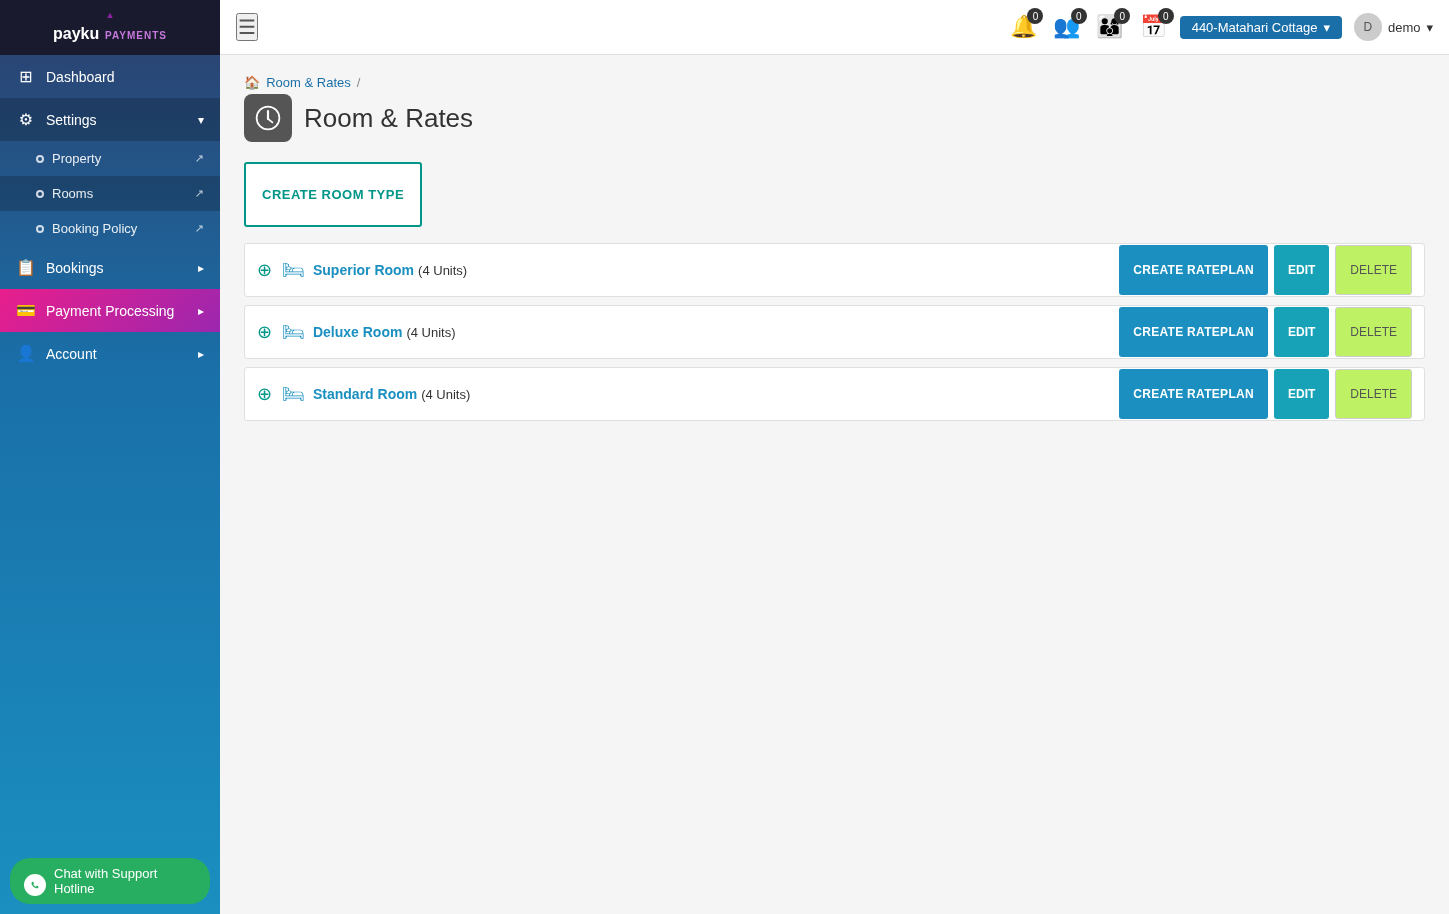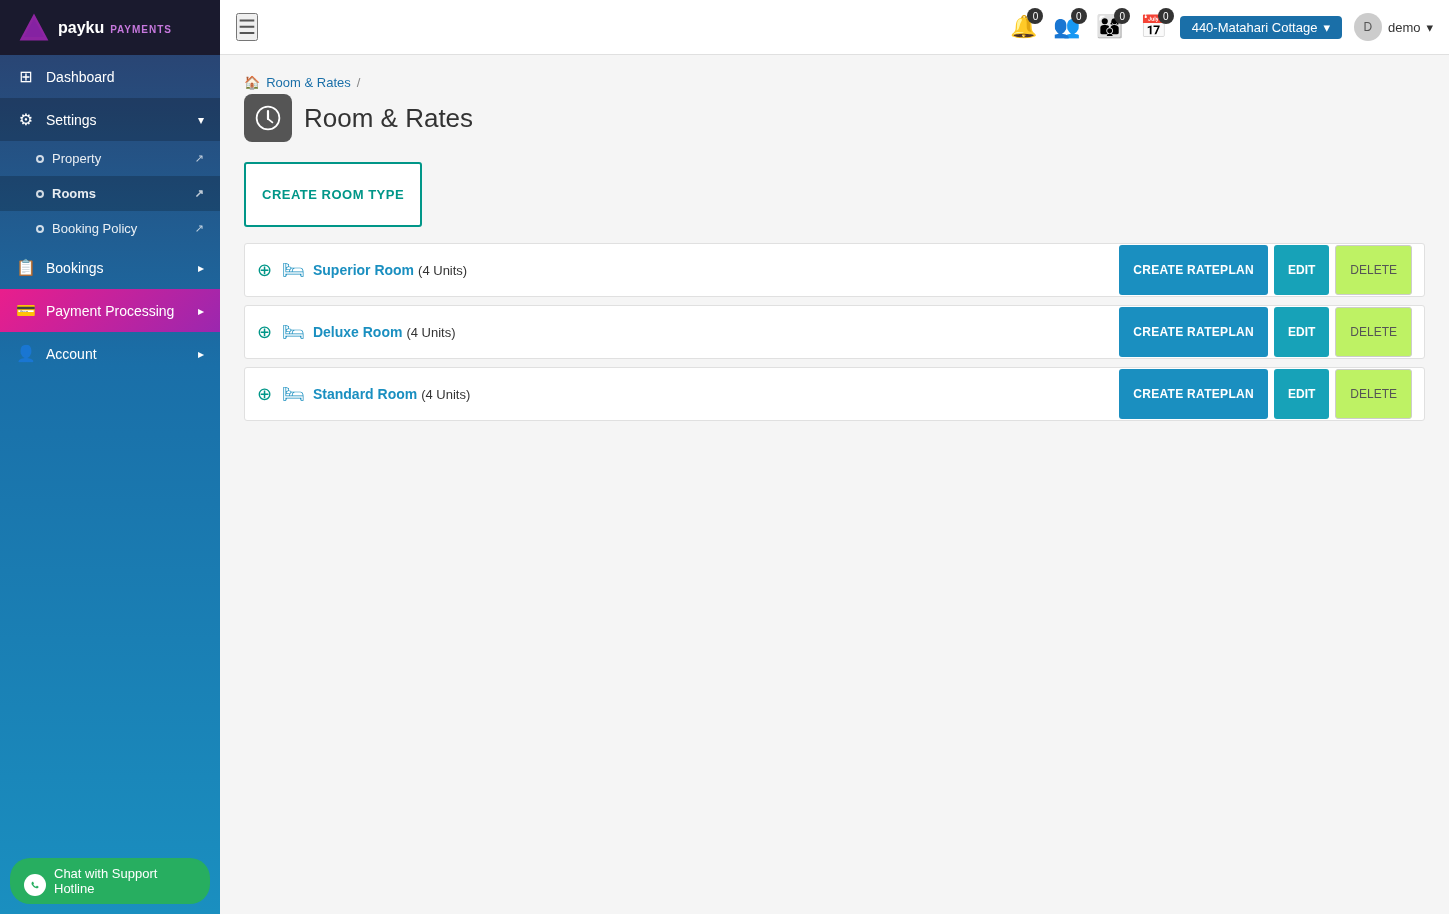--- a/index.html
+++ b/index.html
@@ -15,20 +15,21 @@
       height: 914px;
       position: relative;
     }
     .sidebar-logo {
       background: #1a1a2e;
       padding: 12px 16px;
       display: flex;
       align-items: center;
       gap: 6px;
       height: 55px;
+      flex-direction: column;
     }
     .logo-icon {
       width: 36px;
       height: 36px;
     }
     .sidebar-nav {
       flex: 1;
       overflow-y: auto;
     }
     .nav-item {
@@ -338,21 +339,21 @@
       <span>Settings</span>
       <span class="nav-arrow">▾</span>
     </div>
 
     <div class="nav-sub-item">
       <span class="circle-icon"></span>
       <span>Property</span>
       <span class="ext-link-icon">↗</span>
     </div>
 
-    <div class="nav-sub-item active" style="background:rgba(0,0,0,0.2);font-weight:bold;">
+    <div class="nav-sub-item active" style="background:rgba(0,0,0,0.2);">
       <span class="circle-icon"></span>
       <span>Rooms</span>
       <span class="ext-link-icon">↗</span>
     </div>
 
     <div class="nav-sub-item">
       <span class="circle-icon"></span>
       <span>Booking Policy</span>
       <span class="ext-link-icon">↗</span>
     </div>

